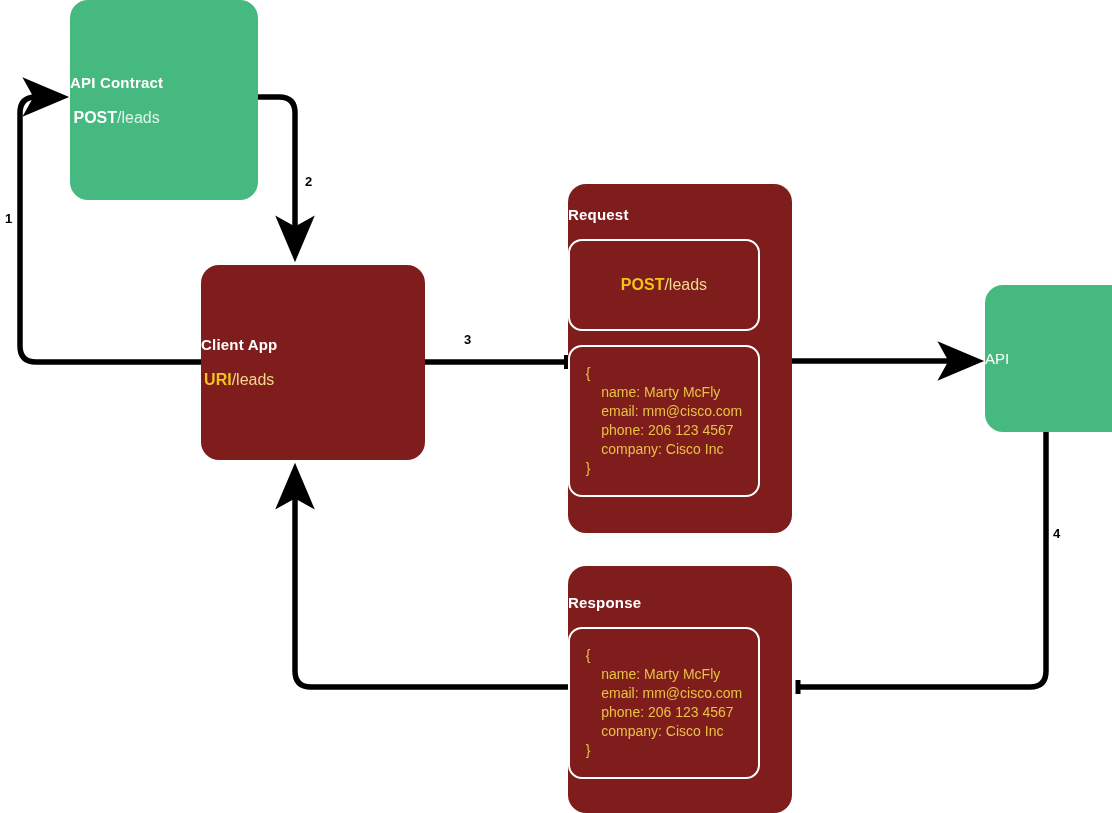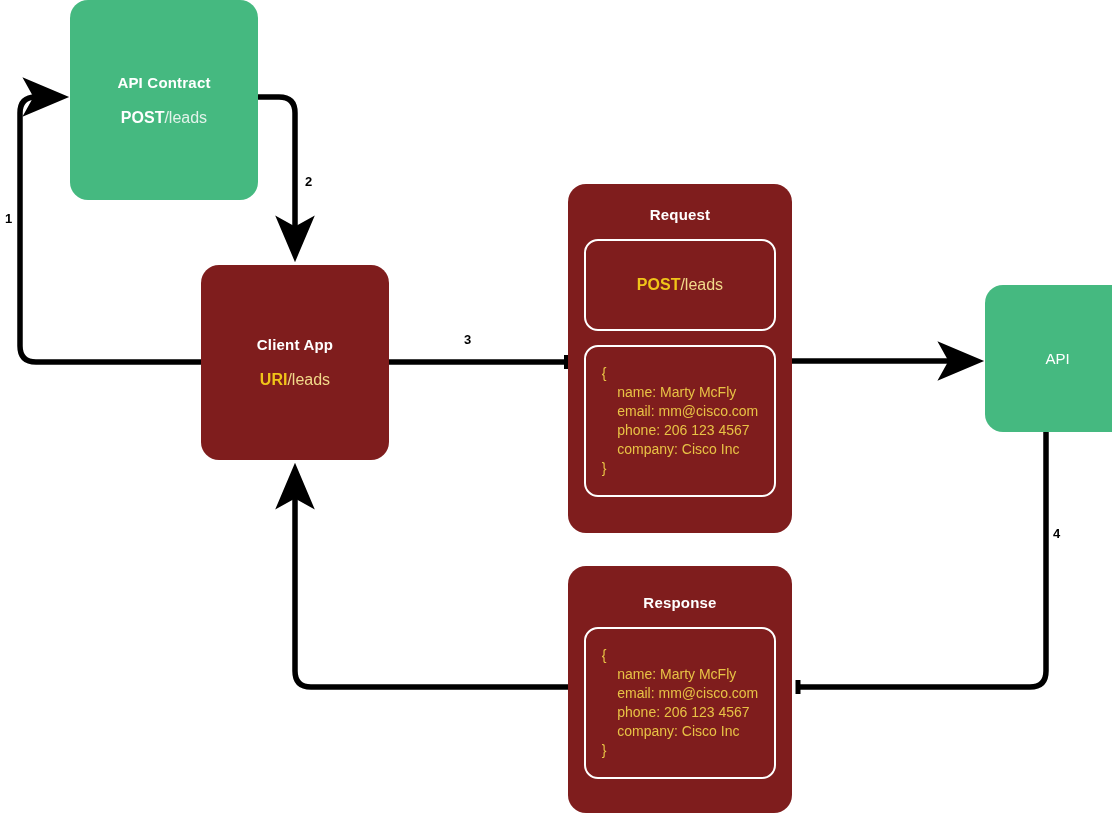--- a/index.html
+++ b/index.html
@@ -2,21 +2,21 @@
 <html><head>
 <meta charset="utf-8">
 <style>
   html,body{margin:0;padding:0;background:#ffffff;}
   body{width:1112px;height:813px;font-family:"Liberation Sans",sans-serif;overflow:hidden;}
   #canvas{position:relative;width:1112px;height:813px;background:#ffffff;}
 
   svg.edges{position:absolute;left:0;top:0;width:1112px;height:813px;overflow:visible;}
 
   .node{position:absolute;box-sizing:border-box;display:flex;flex-direction:column;
-        align-items:center;justify-content:center;border-radius:18px;}
+        align-items:flex-start;justify-content:center;border-radius:18px;}
 
   .node-green{background:#45b980;}
   .node-blue{background:#7f1d1d;}
 
   .title{color:#ffffff;font-weight:bold;font-size:15px;letter-spacing:.2px;}
   .title-plain{color:#ffffff;font-weight:normal;font-size:15px;}
 
   .verb-line{font-size:16px;}
   .verb-green{color:#ffffff;font-weight:bold;}
   .path-green{color:#e2f3ea;font-weight:normal;}
@@ -64,21 +64,21 @@
   <div class="node node-green" style="left:70px;top:0px;width:188px;height:200px;">
     <div class="stack">
       <div class="title">API Contract</div>
       <div class="gap"></div>
       <div class="verb-line">
         <span class="verb-green">POST</span><span class="path-green">/leads</span>
       </div>
     </div>
   </div>
 
-  <div class="node node-blue" style="left:201px;top:265px;width:188px;height:195px;">
+  <div class="node node-blue" style="left:201px;top:265px;width:224px;height:195px;">
     <div class="stack">
       <div class="title">Client  App</div>
       <div class="gap"></div>
       <div class="verb-line">
         <span class="verb-gold">URI</span><span class="path-gold">/leads</span>
       </div>
     </div>
   </div>
 
   <div class="node node-blue" style="left:568px;top:184px;width:224px;height:349px;justify-content:flex-start;padding-top:22px;">

